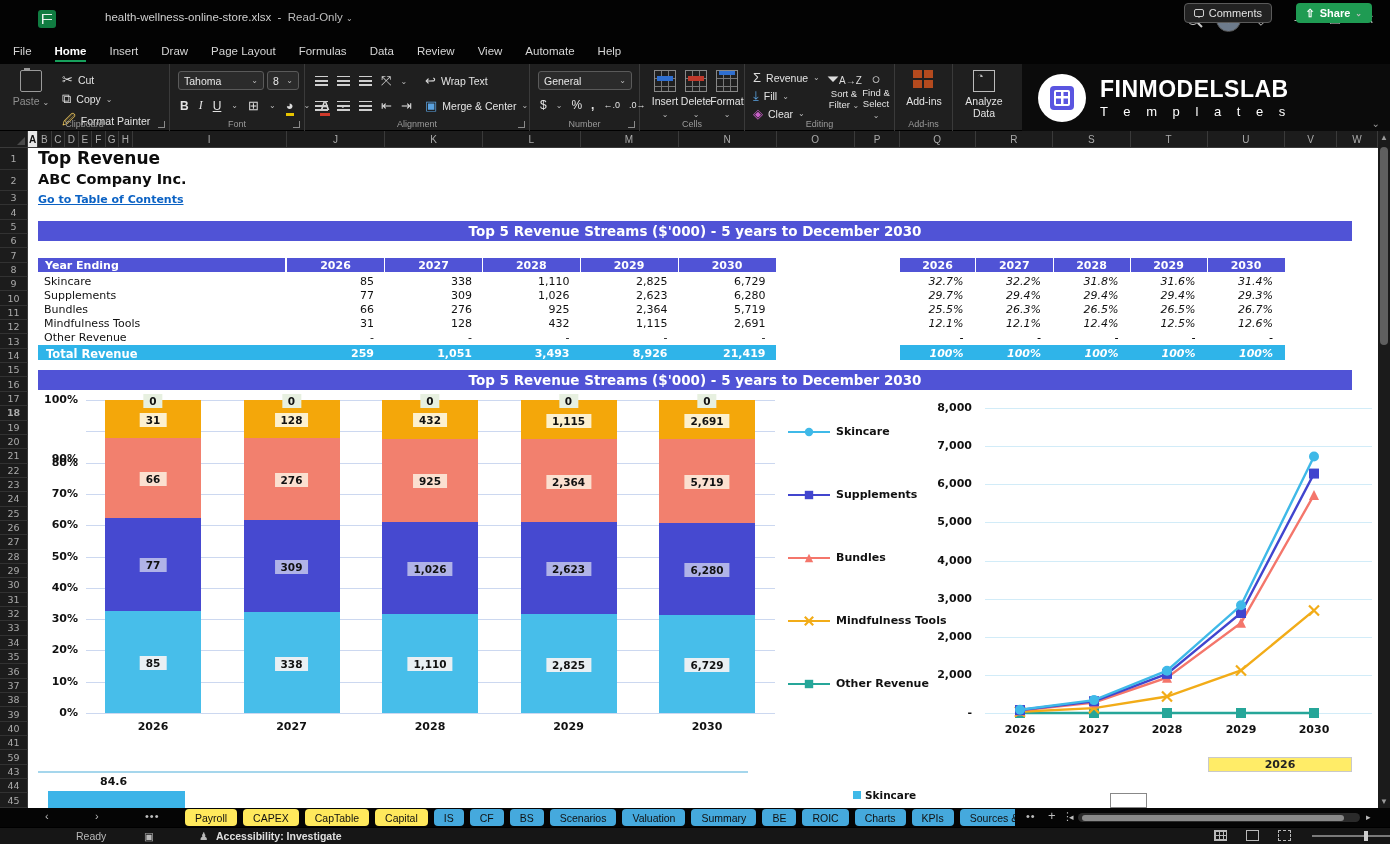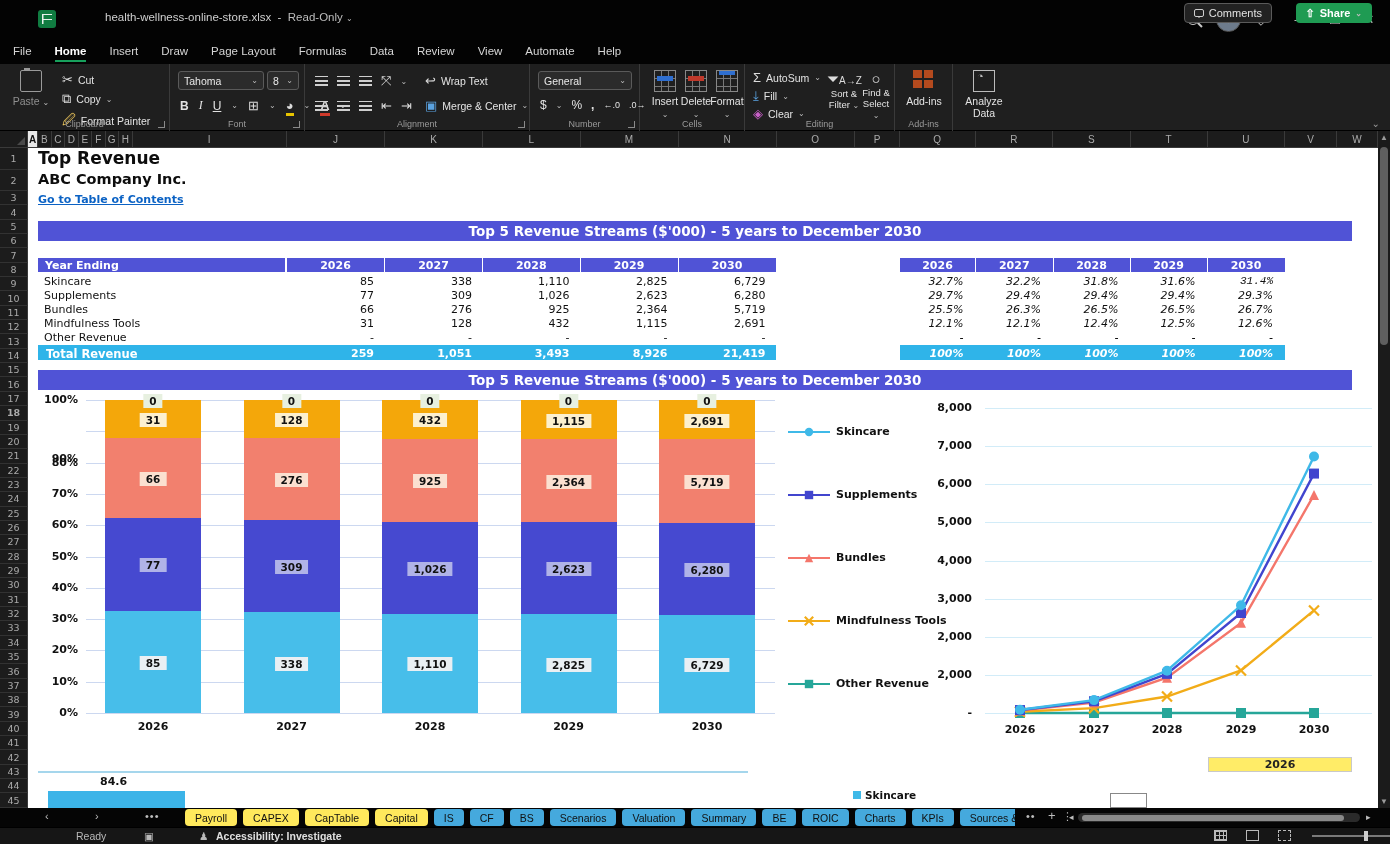--- a/index.html
+++ b/index.html
@@ -292,21 +292,21 @@
             <span class="bar" style="top:0; height:4px;"></span>
           </div>
         <span>Format</span><br><span class="chev">⌄</span>
       </div>
       <div class="glabel">Cells</div>
     </div>
 
     <div class="rgroup" style="left:745px; width:150px;">
       <div class="smallrow" style="left:8px; top:6px;">
         <span class="ticon">Σ</span>
-          <span>AutoSum</span> 
+          <span>Revenue</span> 
           <span class="chev">⌄</span>
       </div>
       <div class="smallrow" style="left:8px; top:24px;">
         <span class="ticon" style="color:#5aa2e0;">⤓</span>
           <span>Fill</span> 
           <span class="chev">⌄</span>
       </div>
       <div class="smallrow" style="left:8px; top:42px;">
         <span class="ticon" style="color:#c960c9;">◈</span>
           <span>Clear</span> 
@@ -331,20 +331,29 @@
       <div class="glabel">Add-ins</div>
     </div>
 
     <div class="rgroup" style="left:953px; width:62px; border-right:none;">
       <div class="bigbtn" style="left:8px;">
         <div class="bicon ad-ic"></div>
         <span>Analyze Data</span>
       </div>
     </div>
 
+    <div id="brand">
+      <div class="brand-circle">
+          <div class="brand-grid"></div>
+        </div>
+      <div class="brand-text">
+        <div class="brand-name">FINMODELSLAB</div>
+        <div class="brand-sub">T e m p l a t e s</div>
+      </div>
+    </div>
     <div id="ribbon-collapse">⌄</div>
   </div>
 
   <div id="corner"></div>
   <div id="colheaders">
       <div class="colh sel" style="width: 10px;">A</div>
       <div class="colh" style="width: 13.5px;">B</div>
       <div class="colh" style="width: 13.5px;">C</div>
       <div class="colh" style="width: 13.5px;">D</div>
       <div class="colh" style="width: 13.5px;">E</div>
@@ -404,21 +413,21 @@
         <div class="rowh" style="height: 14.35px;">32</div>
         <div class="rowh" style="height: 14.35px;">33</div>
         <div class="rowh" style="height: 14.35px;">34</div>
         <div class="rowh" style="height: 14.35px;">35</div>
         <div class="rowh" style="height: 14.35px;">36</div>
         <div class="rowh" style="height: 14.35px;">37</div>
         <div class="rowh" style="height: 14.35px;">38</div>
         <div class="rowh" style="height: 14.35px;">39</div>
         <div class="rowh" style="height: 14.35px;">40</div>
         <div class="rowh" style="height: 14.35px;">41</div>
-        <div class="rowh" style="height: 14.35px;">42</div>
+        <div class="rowh" style="height: 14.35px;">59</div>
         <div class="rowh" style="height: 14.35px;">43</div>
         <div class="rowh" style="height: 14.35px;">44</div>
         <div class="rowh" style="height: 14.35px;">45</div>
       </div>
     <div id="content" class="abs" style="left:0; top:0; width:1378px; height:660px;">
         <div style="position: absolute; left: 38px; top: 0px; font-size: 17px; font-weight: bold; color: rgb(13, 13, 13);">Top Revenue</div>
         <div style="position: absolute; left: 38px; top: 23px; font-size: 14.5px; font-weight: bold; color: rgb(13, 13, 13);">ABC Company Inc.</div>
         <div style="position: absolute; left: 38px; top: 45px; font-size: 11px; font-weight: bold; color: rgb(11, 98, 196); text-decoration: underline;">Go to Table of Contents</div>
         <div style="position: absolute; left: 38px; top: 77px; width: 248px; height: 9px; background: rgb(80, 83, 214);"></div>
         <div style="position: absolute; left: 287px; top: 73px; width: 1065px; height: 20px; background: rgb(80, 83, 214);"></div>
@@ -468,21 +477,21 @@
         <div class="cellv" style="position: absolute; left: 665.5px; top: 198.5px; width: 100px; z-index: 2; font-weight: bold; color: rgb(255, 255, 255);">21,419</div>
         <div class="hyc" style="position: absolute; left: 900px; top: 110px; width: 75px; height: 14px;">2026</div>
         <div class="hyc" style="position: absolute; left: 976px; top: 110px; width: 76.5px; height: 14px;">2027</div>
         <div class="hyc" style="position: absolute; left: 1053.5px; top: 110px; width: 76px; height: 14px;">2028</div>
         <div class="hyc" style="position: absolute; left: 1130.5px; top: 110px; width: 76px; height: 14px;">2029</div>
         <div class="hyc" style="position: absolute; left: 1207.5px; top: 110px; width: 77px; height: 14px;">2030</div>
         <div class="cellv" style="position: absolute; left: 863.5px; top: 127px; width: 100px; font-style: italic;">32.7%</div>
         <div class="cellv" style="position: absolute; left: 941px; top: 127px; width: 100px; font-style: italic;">32.2%</div>
         <div class="cellv" style="position: absolute; left: 1018.5px; top: 127px; width: 100px; font-style: italic;">31.8%</div>
         <div class="cellv" style="position: absolute; left: 1095.5px; top: 127px; width: 100px; font-style: italic;">31.6%</div>
-        <div class="cellv" style="position: absolute; left: 1173px; top: 127px; width: 100px; font-style: italic; font-family: Liberation Mono, monospace;">31.4%</div>
+        <div class="cellv" style="position: absolute; left: 1173px; top: 127px; width: 100px; font-style: italic;">31.4%</div>
         <div class="cellv" style="position: absolute; left: 863.5px; top: 141px; width: 100px; font-style: italic;">29.7%</div>
         <div class="cellv" style="position: absolute; left: 941px; top: 141px; width: 100px; font-style: italic;">29.4%</div>
         <div class="cellv" style="position: absolute; left: 1018.5px; top: 141px; width: 100px; font-style: italic;">29.4%</div>
         <div class="cellv" style="position: absolute; left: 1095.5px; top: 141px; width: 100px; font-style: italic;">29.4%</div>
         <div class="cellv" style="position: absolute; left: 1173px; top: 141px; width: 100px; font-style: italic;">29.3%</div>
         <div class="cellv" style="position: absolute; left: 863.5px; top: 155px; width: 100px; font-style: italic;">25.5%</div>
         <div class="cellv" style="position: absolute; left: 941px; top: 155px; width: 100px; font-style: italic;">26.3%</div>
         <div class="cellv" style="position: absolute; left: 1018.5px; top: 155px; width: 100px; font-style: italic;">26.5%</div>
         <div class="cellv" style="position: absolute; left: 1095.5px; top: 155px; width: 100px; font-style: italic;">26.5%</div>
         <div class="cellv" style="position: absolute; left: 1173px; top: 155px; width: 100px; font-style: italic;">26.7%</div>

